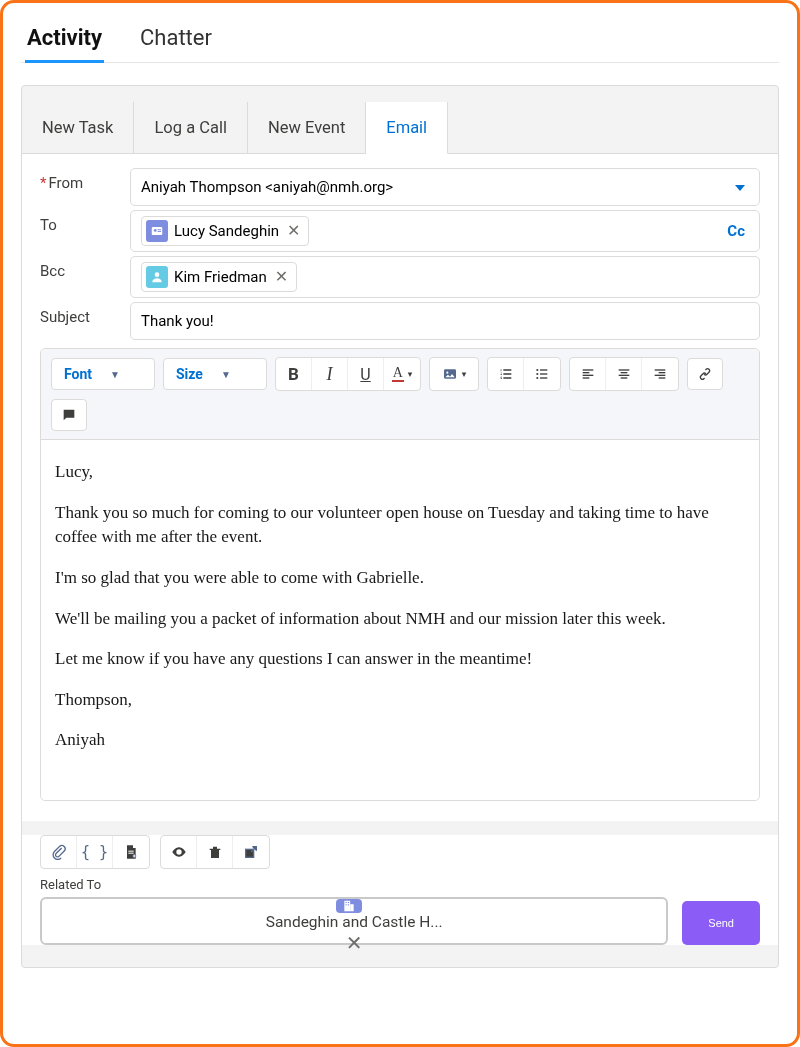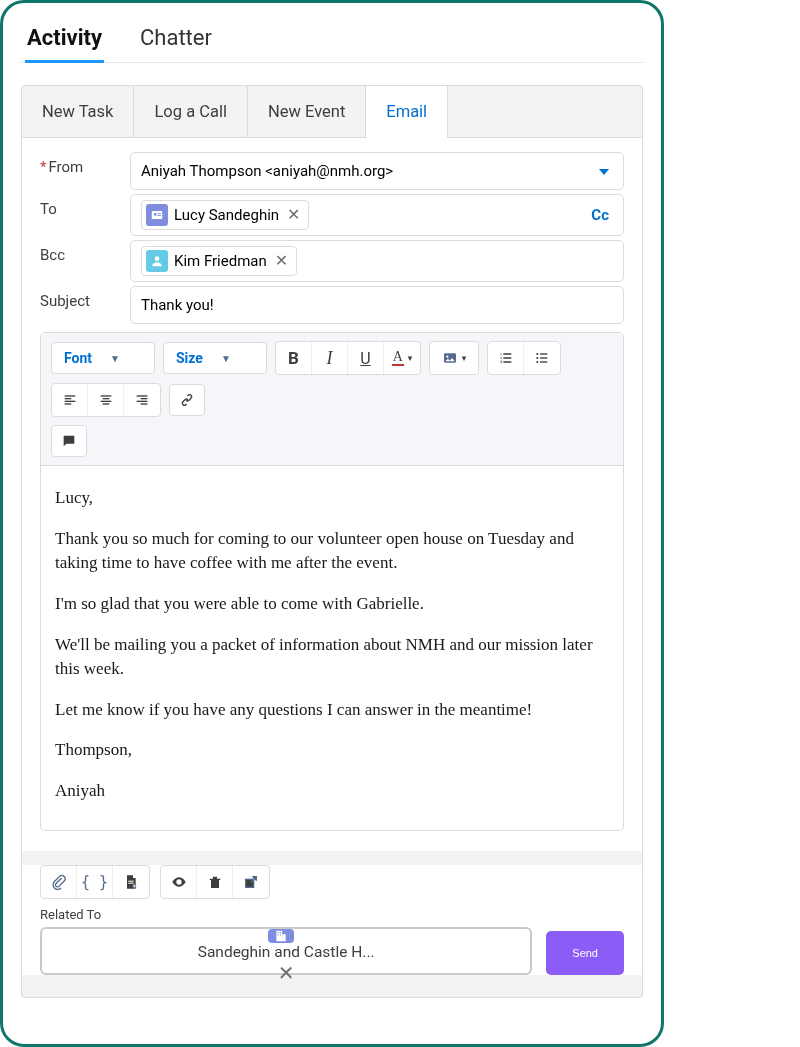--- a/index.html
+++ b/index.html
@@ -1,24 +1,24 @@
 <!DOCTYPE html>
 <html><head>
   <meta charset="utf-8">
   <style>
     * { box-sizing: border-box; margin: 0; padding: 0; }
     body { font-family: -apple-system, BlinkMacSystemFont, "Segoe UI", Roboto, Helvetica, Arial, sans-serif; background: #fff; }
-    .window { width: 664px; height: 1047px; border: 3px solid #0f766e; border-radius: 24px; padding: 14px 18px 20px; overflow: hidden; position: relative; }
+    .window { width: 800px; height: 1047px; border: 3px solid #f97316; border-radius: 14px; padding: 14px 18px 20px; overflow: hidden; position: relative; }
     
     .top-tabs { display: flex; gap: 34px; border-bottom: 1px solid #e5e5e5; padding: 0 4px; }
     .top-tab { padding: 8px 2px 12px; font-size: 22px; color: #333; cursor: pointer; }
     .top-tab.active { font-weight: 700; color: #111; position: relative; }
     .top-tab.active::after { content: ""; position: absolute; left: 0; right: 0; bottom: -1px; height: 3px; background: #1b96ff; }
     
-    .panel { margin-top: 22px; border: 1px solid #dddbda; border-radius: 4px; background: #f3f3f3; padding: 0 0 22px; }
+    .panel { margin-top: 22px; border: 1px solid #dddbda; border-radius: 4px; background: #f3f3f3; padding: 16px 0 22px; }
     .inner-tabs { display: flex; }
     .inner-tab { padding: 16px 20px; font-size: 16.5px; color: #3e3e3c; background: #f3f3f3; border-right: 1px solid #dddbda; border-bottom: 1px solid #dddbda; cursor: pointer; }
     .inner-tab:first-child { border-top-left-radius: 4px; }
     .inner-tab.active { background: #fff; color: #0070d2; border-bottom: 1px solid #fff; }
     .inner-tab-filler { flex: 1; border-bottom: 1px solid #dddbda; }
     .compose { background: #fff; padding: 14px 18px 20px; }
     .row { display: flex; align-items: center; margin-bottom: 4px; }
     .label { width: 90px; font-size: 15px; color: #3e3e3c; padding-top: 6px; align-self: flex-start; }
     .req::before { content: "*"; color: #c23934; margin-right: 2px; }
     .field { flex: 1; border: 1px solid #dddbda; border-radius: 5px; background: #fff; min-height: 38px; padding: 4px 10px; display: flex; align-items: center; font-size: 15px; position: relative; }

